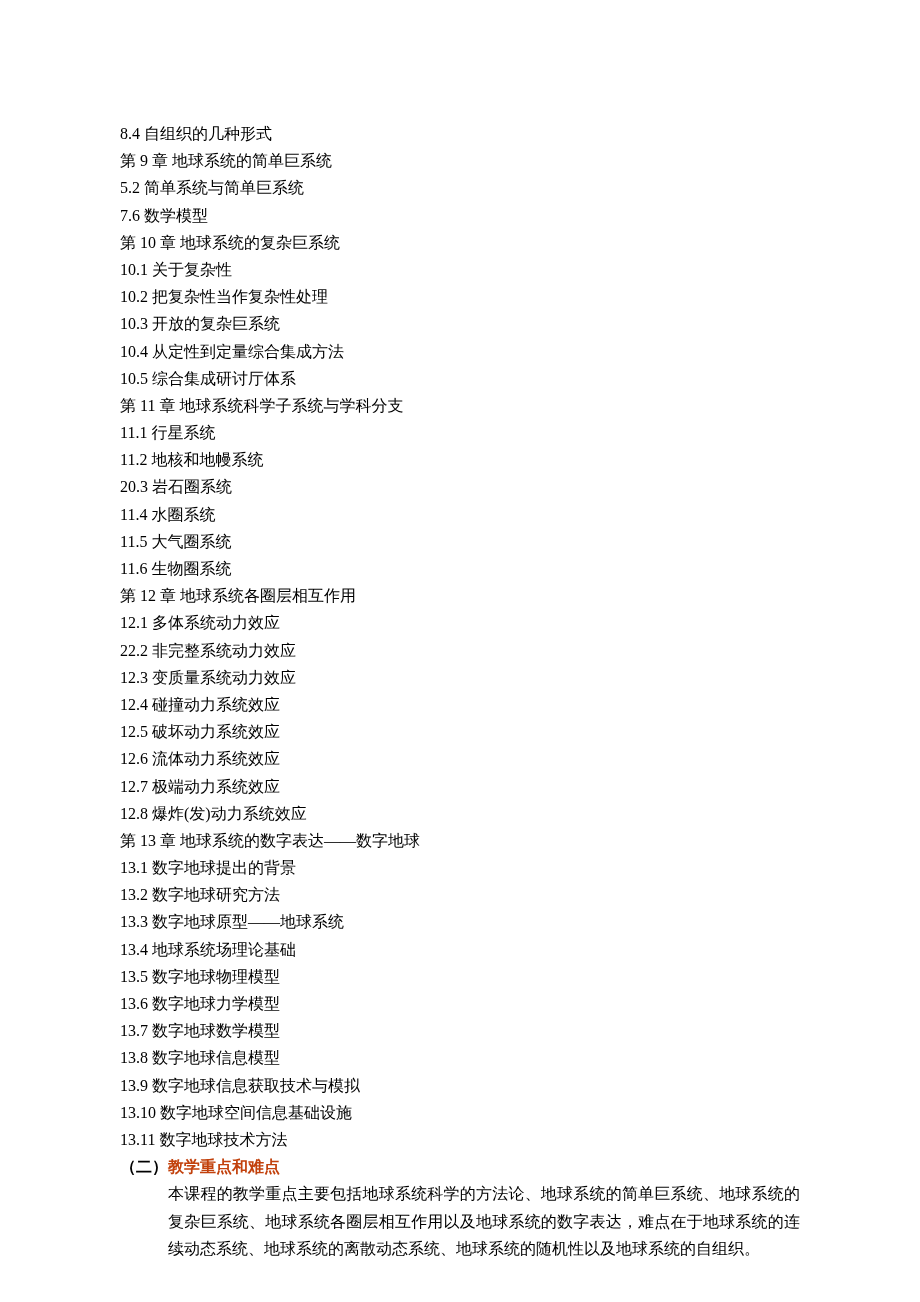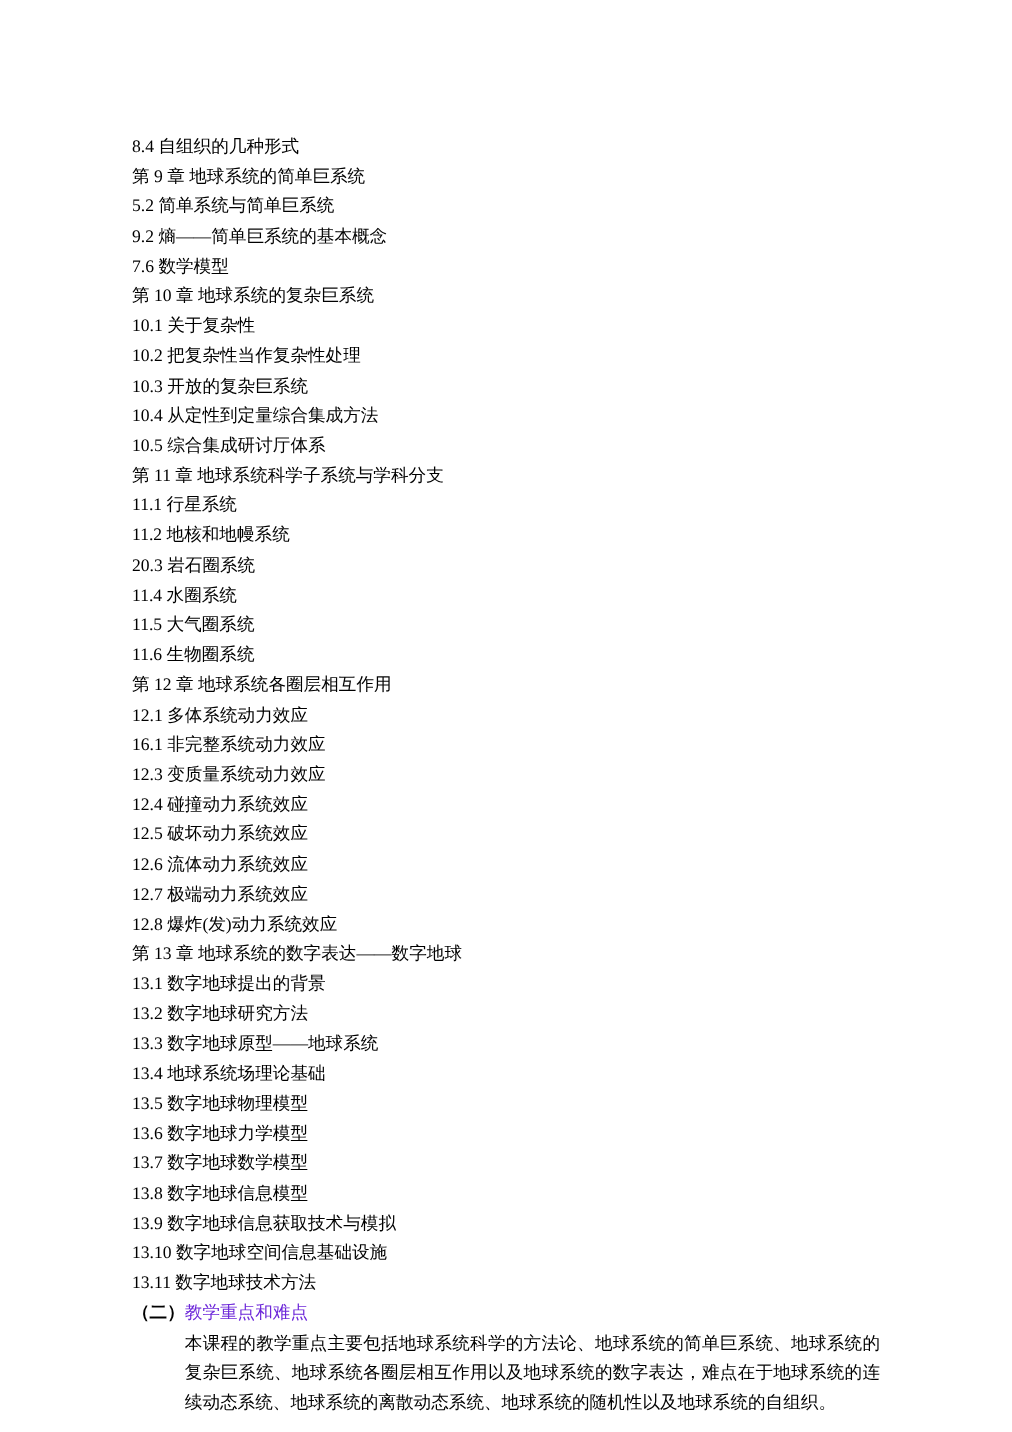--- a/index.html
+++ b/index.html
@@ -19,56 +19,55 @@
     .toc-line {
       white-space: nowrap;
     }
     .section-heading {
       font-weight: bold;
     }
     .section-num {
       color: #000000;
     }
     .section-title {
-      color: #6d28d9;
-      font-weight: normal;
+      color: #c2410c;
+      font-weight: bold;
     }
     .keypoint-block {
       padding-left: 48px;
     }
     .keypoint-text {
       text-align: justify;
       line-height: 1.7;
     }
   </style>
 </head>
 <body>
 
 <div>
   <div class="toc-line">8.4 自组织的几种形式</div>
   <div class="toc-line">第 9 章 地球系统的简单巨系统</div>
   <div class="toc-line">5.2 简单系统与简单巨系统</div>
-  <div class="toc-line">9.2 熵——简单巨系统的基本概念</div>
   <div class="toc-line">7.6 数学模型</div>
   <div class="toc-line">第 10 章 地球系统的复杂巨系统</div>
   <div class="toc-line">10.1 关于复杂性</div>
   <div class="toc-line">10.2 把复杂性当作复杂性处理</div>
   <div class="toc-line">10.3 开放的复杂巨系统</div>
   <div class="toc-line">10.4 从定性到定量综合集成方法</div>
   <div class="toc-line">10.5 综合集成研讨厅体系</div>
   <div class="toc-line">第 11 章 地球系统科学子系统与学科分支</div>
   <div class="toc-line">11.1 行星系统</div>
   <div class="toc-line">11.2 地核和地幔系统</div>
   <div class="toc-line">20.3 岩石圈系统</div>
   <div class="toc-line">11.4 水圈系统</div>
   <div class="toc-line">11.5 大气圈系统</div>
   <div class="toc-line">11.6 生物圈系统</div>
   <div class="toc-line">第 12 章 地球系统各圈层相互作用</div>
   <div class="toc-line">12.1 多体系统动力效应</div>
-  <div class="toc-line">16.1 非完整系统动力效应</div>
+  <div class="toc-line">22.2 非完整系统动力效应</div>
   <div class="toc-line">12.3 变质量系统动力效应</div>
   <div class="toc-line">12.4 碰撞动力系统效应</div>
   <div class="toc-line">12.5 破坏动力系统效应</div>
   <div class="toc-line">12.6 流体动力系统效应</div>
   <div class="toc-line">12.7 极端动力系统效应</div>
   <div class="toc-line">12.8 爆炸(发)动力系统效应</div>
   <div class="toc-line">第 13 章 地球系统的数字表达——数字地球</div>
   <div class="toc-line">13.1 数字地球提出的背景</div>
   <div class="toc-line">13.2 数字地球研究方法</div>
   <div class="toc-line">13.3 数字地球原型——地球系统</div>

